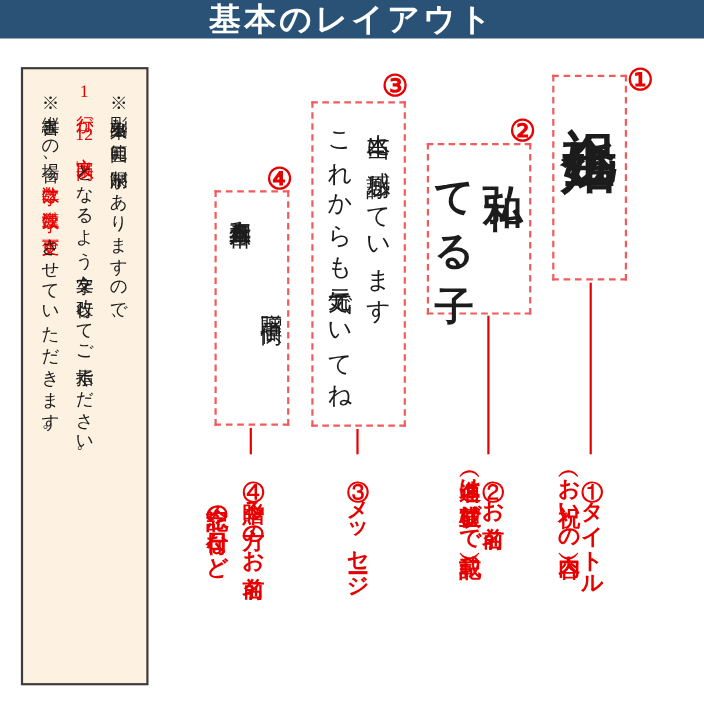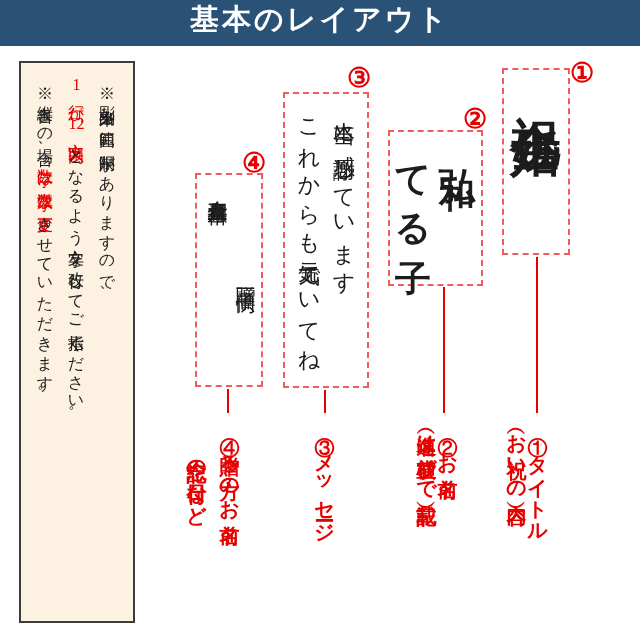--- a/index.html
+++ b/index.html
@@ -7,23 +7,23 @@
   body {
     position:relative;
     background:#ffffff;
     font-family:"Liberation Serif","DejaVu Serif",serif;
     overflow:hidden;
     color:#1c1c1c;
   }
 
   
   .header-bar {
-    position:absolute; left:0; top:0; width:640px; height:46px;
+    position:absolute; left:0; top:0; width:640px; height:35px;
     background:#2a5276;
-    display:flex; align-items:flex-start; justify-content:center;
+    display:flex; align-items:center; justify-content:center;
   }
   .header-bar h1 {
     color:#ffffff; font-size:29px; font-weight:bold; letter-spacing:3px;
   }
 
   
   .notes-panel {
     position:absolute; left:19px; top:61px; width:116px; height:562px;
     background:#fdf2e1;
     border:2px solid #3d3d3d;

